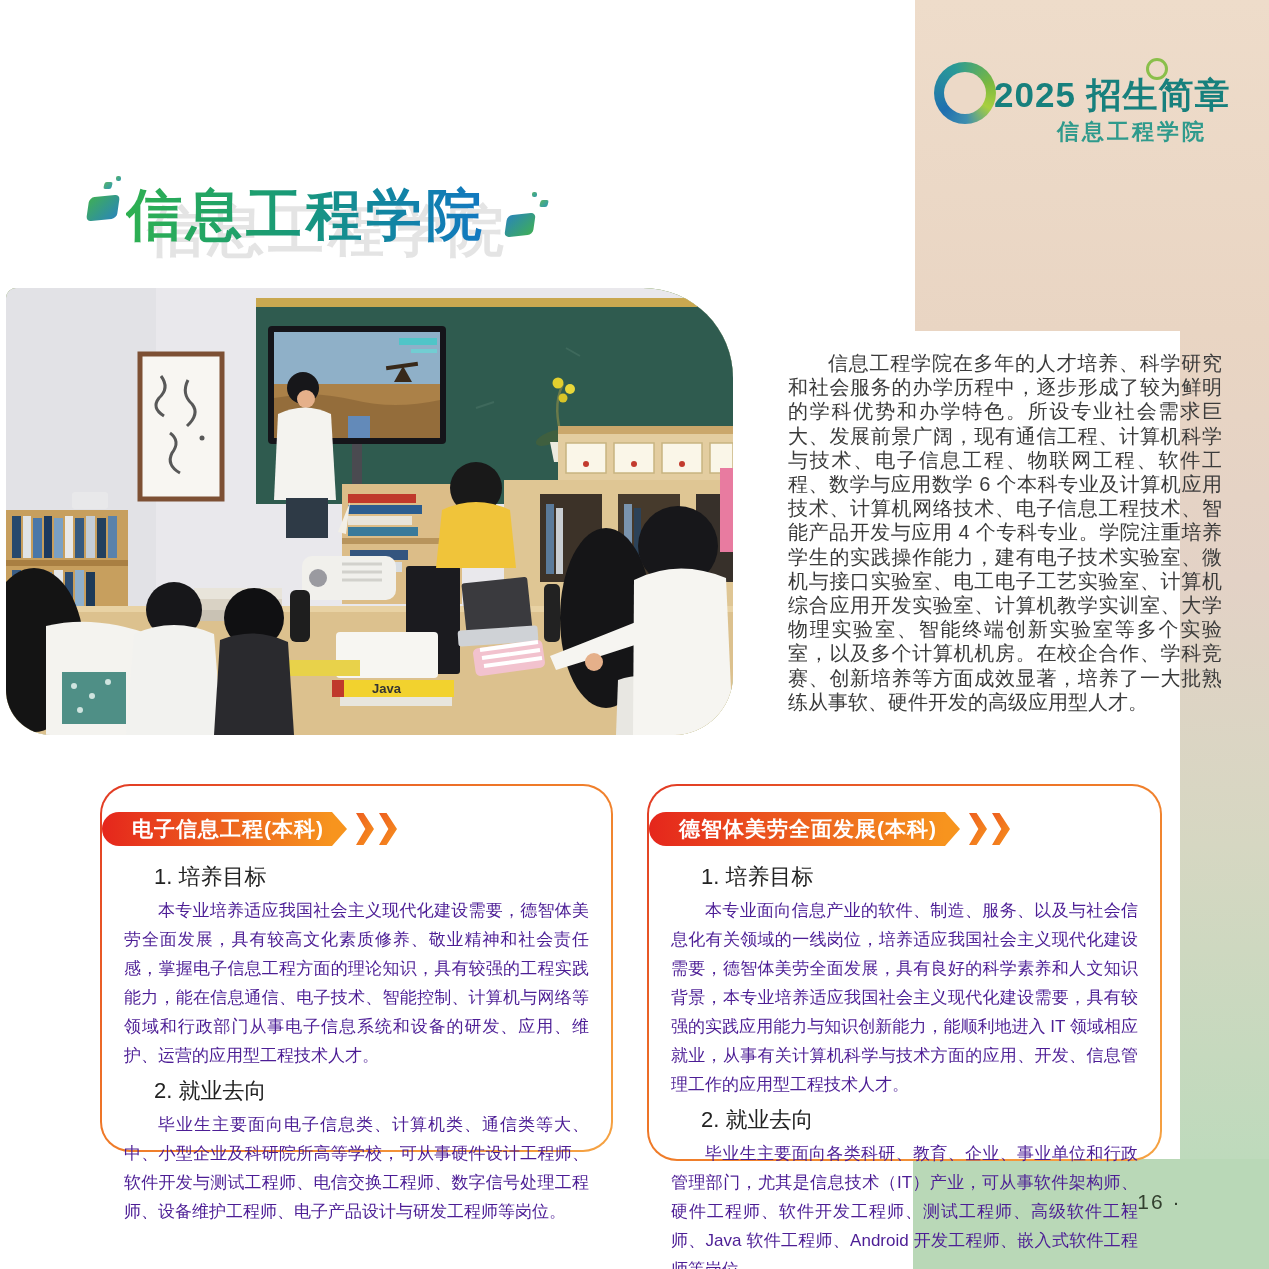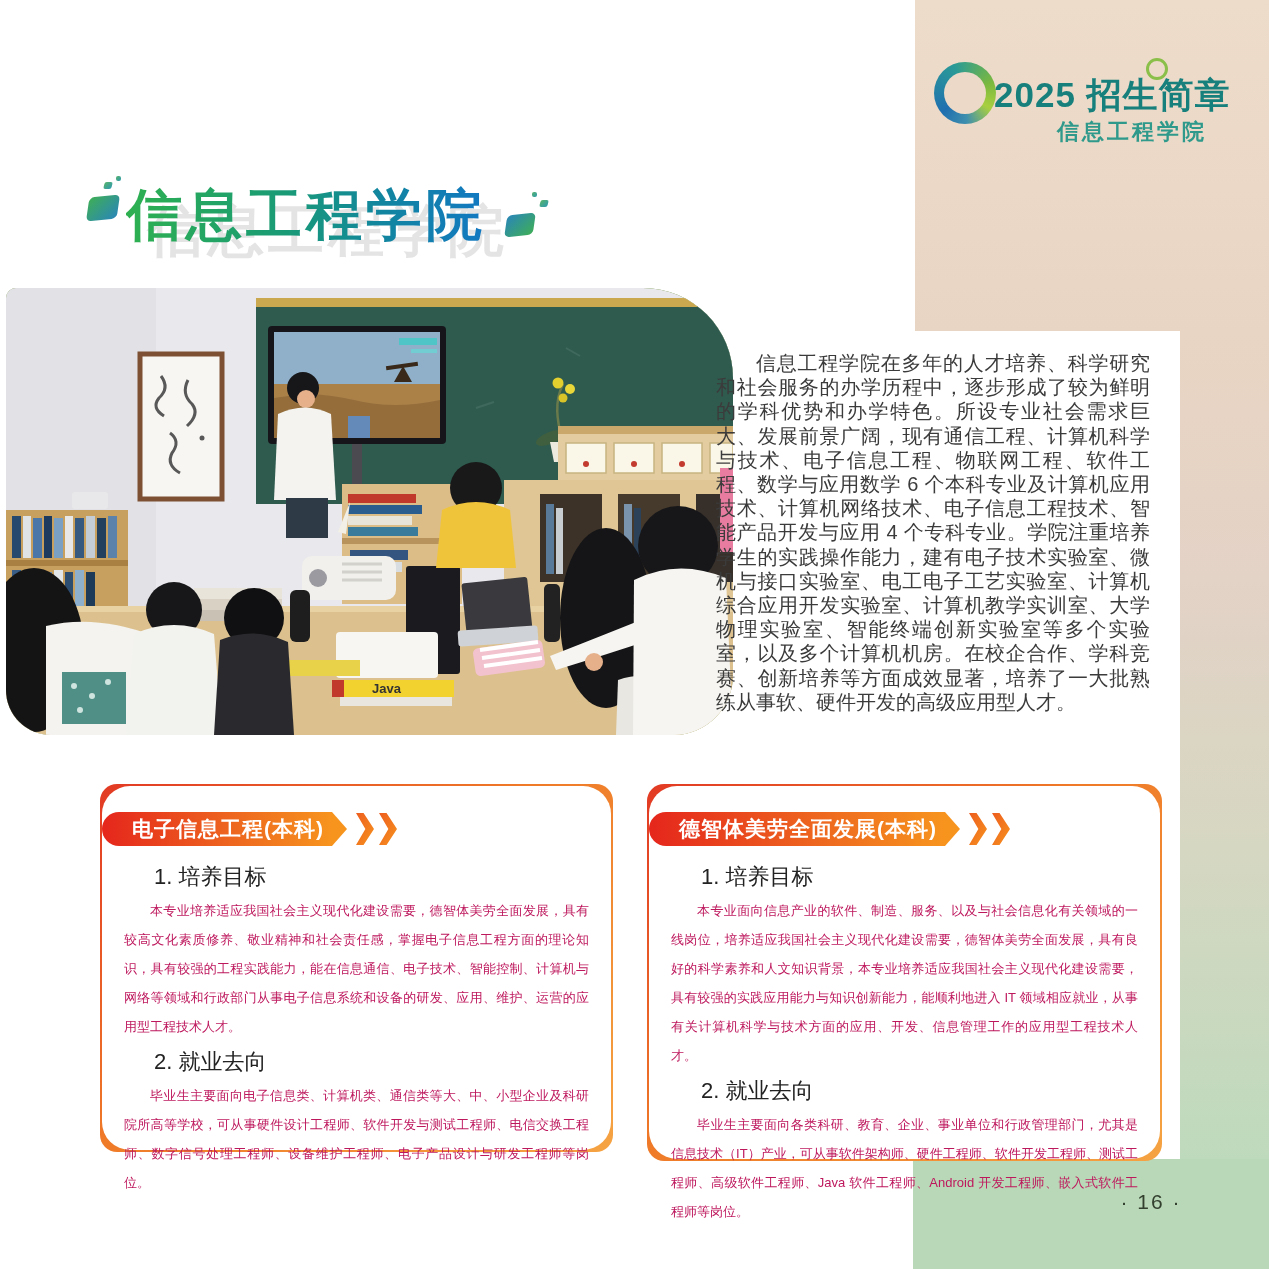--- a/index.html
+++ b/index.html
@@ -42,43 +42,43 @@
   .dot-b { left:116px; top:176px; width:5px; height:5px; }
   .dot-c { left:540px; top:200px; width:8px; height:7px; transform:skewX(-14deg); }
   .dot-d { left:532px; top:192px; width:5px; height:5px; }
 
   
   .photo { position:absolute; left:6px; top:288px; width:727px; height:447px; overflow:hidden;
     border-radius:10px 90px 60px 45px; background:#4d7c0f; }
   .photo svg { display:block; width:100%; height:100%; }
 
   
-  .intro { position:absolute; left:716px; top:351px; width:434px; font-size:20px; line-height:24.2px;
+  .intro { position:absolute; left:788px; top:351px; width:434px; font-size:20px; line-height:24.2px;
     text-align:justify; text-indent:2em; color:#3b3b3b; }
 
   
-  .card { position:absolute; border-radius:17px; padding:2px;
+  .card { position:absolute; border-radius:30px; padding:2px;
     background:linear-gradient(140deg,#e23a24 0%,#ef7a28 45%,#f5a343 100%); }
   .card-inner { position:relative; width:100%; height:100%; border-radius:28px; background:#ffffff;
     padding:70px 22px 0 22px; }
   .card-1 { left:100px; top:784px; width:513px; height:368px; }
   .card-2 { left:647px; top:784px; width:515px; height:377px; }
   .pill-row { position:absolute; left:0; top:26px; display:flex; align-items:center; }
   .pill { position:relative; height:34px; display:flex; align-items:center; padding:0 8px 0 30px;
     color:#ffffff; font-size:21px; font-weight:800; letter-spacing:1px; white-space:nowrap;
     background:linear-gradient(90deg,#e5261c 0%,#ee6a1f 60%,#f7941e 100%);
     border-radius:18px 0 0 18px; }
   .pill::after { content:""; position:absolute; right:-15px; top:0; width:0; height:0;
     border-top:17px solid transparent; border-bottom:17px solid transparent; border-left:15px solid #f7941e; }
   .chev { width:18px; height:32px; margin-left:5px;
     background:linear-gradient(120deg,#ed5d1f,#f7941e);
     clip-path:polygon(0 0,42% 0,100% 50%,42% 100%,0 100%,52% 50%); }
   .chev:first-of-type { margin-left:24px; }
   .sec-h { font-size:22px; font-weight:400; color:#222222; margin:6px 0 4px 30px; }
-  .sec-p { font-size:13px; line-height:29px; text-align:justify; text-indent:2em; color:#be185d; }
+  .sec-p { font-size:17px; line-height:29px; text-align:justify; text-indent:2em; color:#4c1d95; }
 
   
   .pageno { position:absolute; left:1103px; top:1190px; width:96px; text-align:center;
     font-size:21px; color:#33402f; letter-spacing:2px; }
 </style>
 </head>
 <body>
 
 <div class="page">
 

